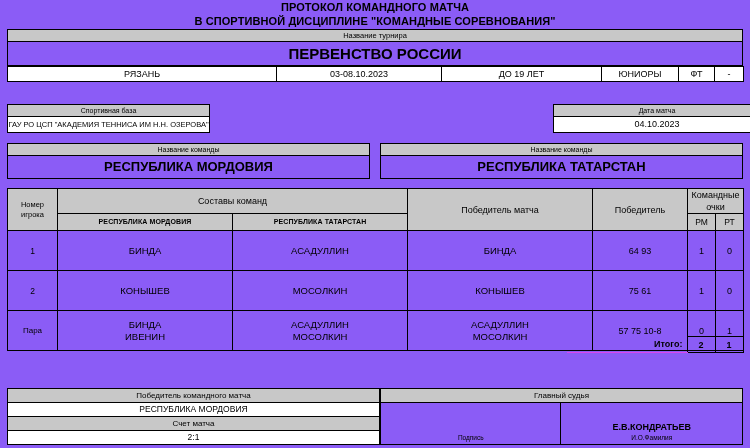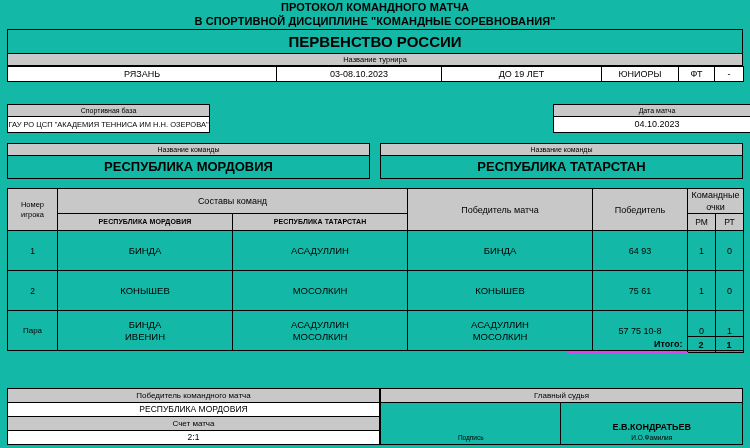--- a/index.html
+++ b/index.html
@@ -10,21 +10,21 @@
   body {
     font-family: "Liberation Sans", sans-serif;
     color: #000000;
     -webkit-font-smoothing: antialiased;
   }
   #page {
     position: relative;
     width: 750px;
     height: 448px;
     overflow: hidden;
-    background: #14b8a6;
+    background: #8b5cf6;
   }
 
   
   .tbl {
     border-collapse: collapse;
     table-layout: fixed;
   }
   .tbl td, .tbl th {
     border: 1px solid #000000;
     padding: 0;
@@ -222,24 +222,24 @@
 <div id="page">
 
   <div class="title-wrap">
     <div class="title-line">ПРОТОКОЛ КОМАНДНОГО МАТЧА</div>
     <div class="title-line">В СПОРТИВНОЙ ДИСЦИПЛИНЕ "КОМАНДНЫЕ СОРЕВНОВАНИЯ"</div>
   </div>
 
   <table class="tbl tourn">
     <tbody>
         <tr>
+      <td class="hdr">Название турнира</td>
+    </tr>
+    <tr>
       <td class="big">ПЕРВЕНСТВО РОССИИ</td>
-    </tr>
-    <tr>
-      <td class="hdr">Название турнира</td>
     </tr>
   </tbody>
     </table>
 
   <table class="tbl info">
     <colgroup>
       <col style="width:269px">
       <col style="width:165px">
       <col style="width:160px">
       <col style="width:77px">

